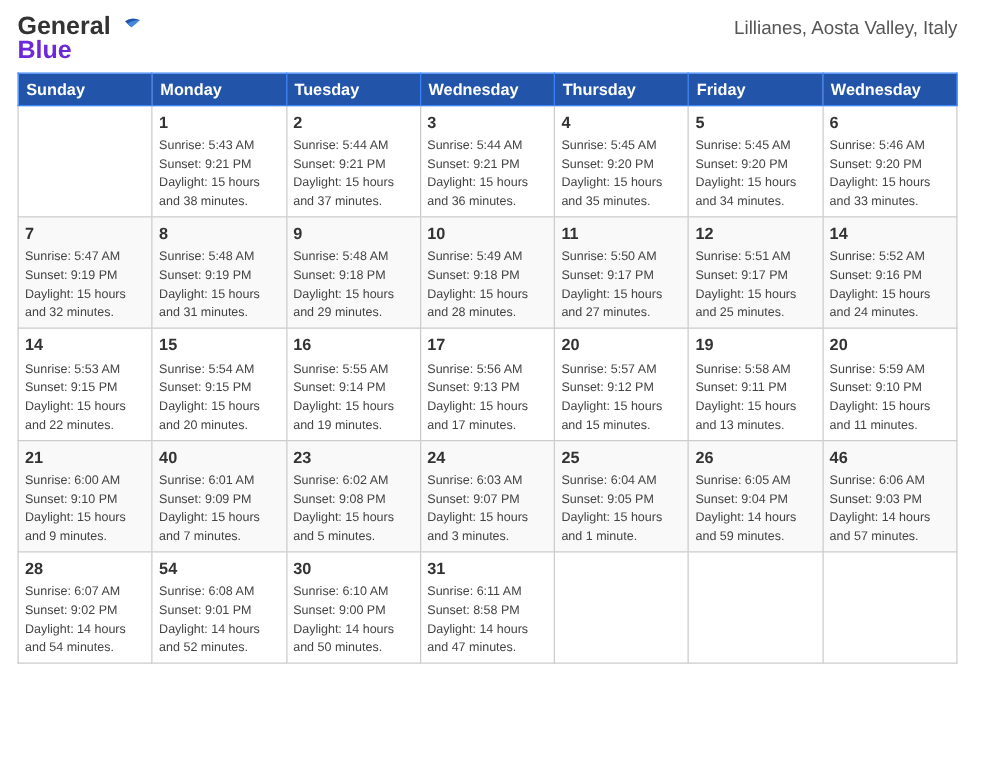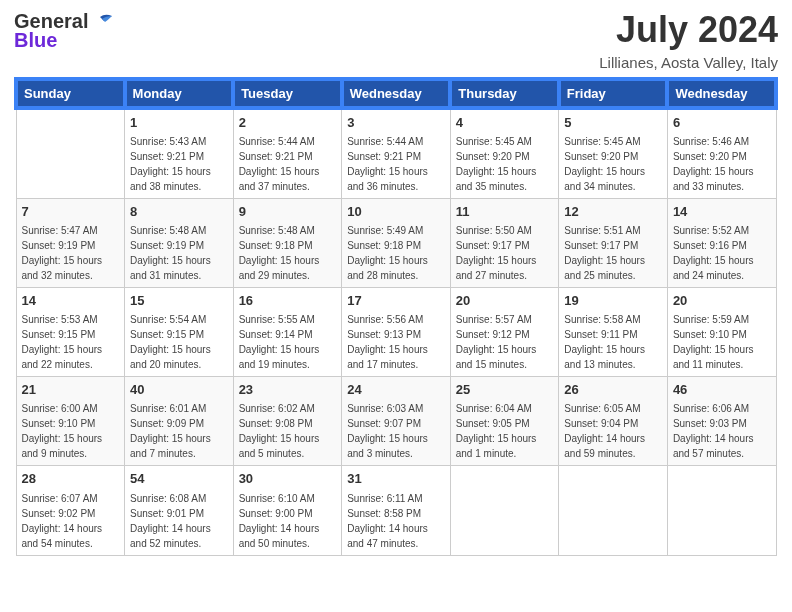--- a/index.html
+++ b/index.html
@@ -7,21 +7,21 @@
       font-family: Arial, sans-serif;
       background: #fff;
       width: 792px;
       min-height: 612px;
       padding: 0;
     }
     .page {
       width: 792px;
       min-height: 612px;
       background: #fff;
-      padding: 10px 14px 10px 14px;
+      padding: 10px 26px 10px 14px;
     }
     .header {
       display: flex;
       justify-content: space-between;
       align-items: flex-start;
       margin-bottom: 6px;
     }
     .logo {
       display: flex;
       flex-direction: column;
@@ -46,21 +46,21 @@
       table-layout: fixed;
       font-size: 11px;
     }
     thead tr th {
       background-color: #2255aa;
       color: #fff;
       text-align: left;
       padding: 5px 6px;
       font-size: 13px;
       font-weight: bold;
-      border: 4px solid #3b82f6;
+      border: 1px solid #3b82f6;
     }
     tbody tr td {
       border: 1px solid #ccc;
       padding: 4px 5px;
       vertical-align: top;
       font-size: 10.5px;
       color: #333;
       line-height: 1.4;
       background: #fff;
     }
@@ -89,21 +89,20 @@
       <div class="logo-line1">
         <span style="font-size:20px;font-weight:bold;color:#333;">General</span>
         <svg width="22" height="18" viewBox="0 0 22 18" style="margin-left:2px;margin-top:1px;">
           <path d="M8 4 Q13 0 20 3 Q15 5 12 8 Q10 6 8 4Z" fill="#2255aa"></path>
           <path d="M10 6 Q14 3 20 3 Q16 7 13 9Z" fill="#4488dd"></path>
         </svg>
       </div>
       <span style="font-size:20px;font-weight:bold;color:#6d28d9;margin-top:-4px;">Blue</span>
     </div>
     <div class="title-block">
-      <div class="main-title">July 2024</div>
       <div class="subtitle">Lillianes, Aosta Valley, Italy</div>
     </div>
   </div>
 
   <table>
     <thead>
       <tr>
         <th>Sunday</th>
         <th>Monday</th>
         <th>Tuesday</th>

